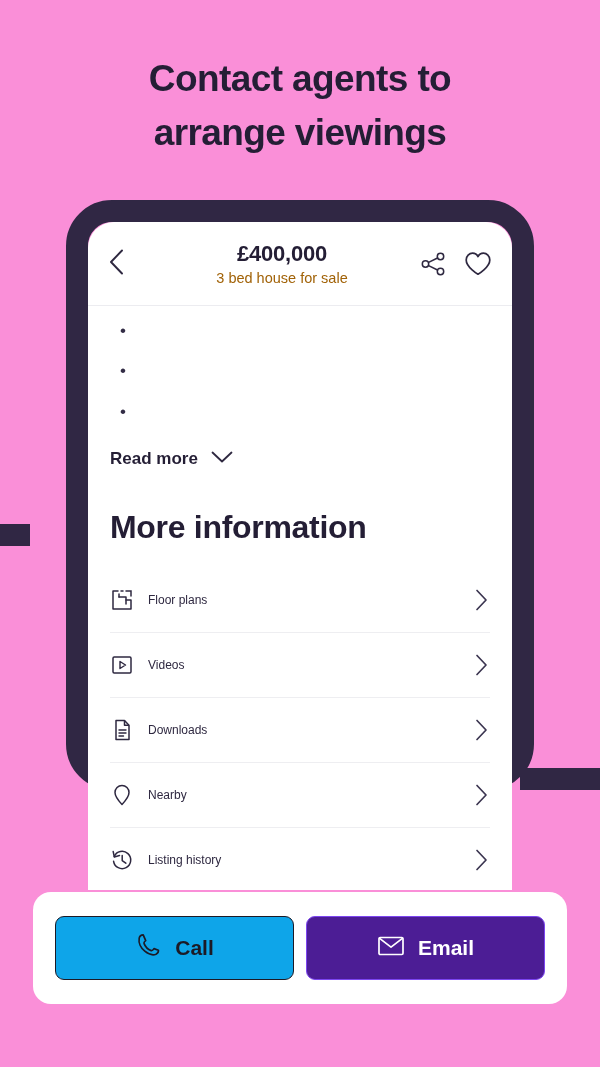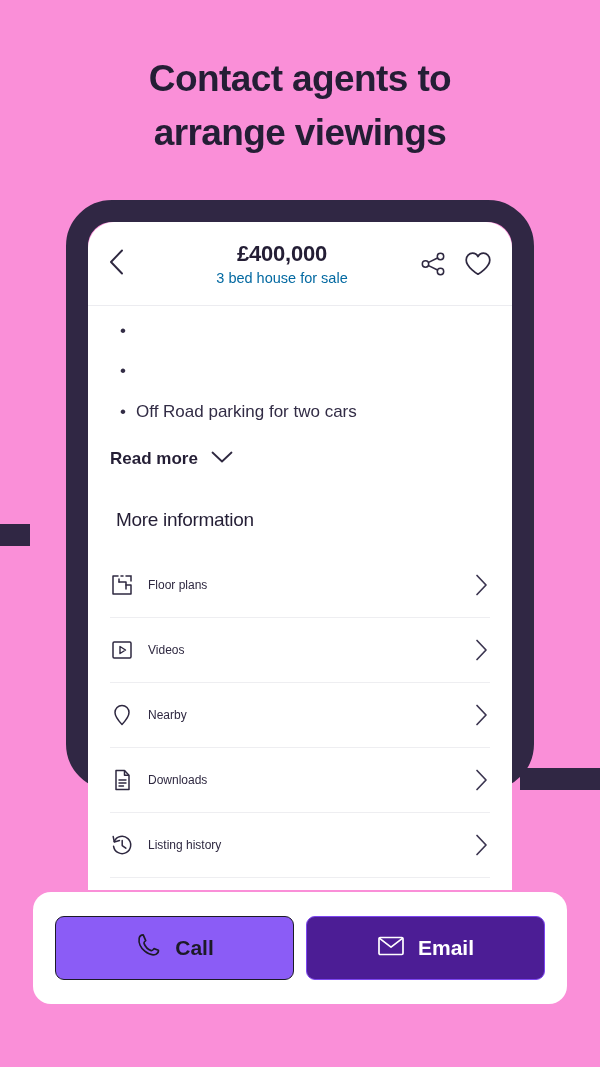--- a/index.html
+++ b/index.html
@@ -59,21 +59,21 @@
   }
   .hdr-back{
     width:56px; display:flex; align-items:center; justify-content:center;
     cursor:pointer;
   }
   .hdr-titles{ flex:1; text-align:center; }
   .price{
     font-size:22px; font-weight:bold; color:#241e35; letter-spacing:-0.2px;
   }
   .subtitle{
-    font-size:14.5px; color:#0369a1; margin-top:3px;
+    font-size:14.5px; color:#a16207; margin-top:3px;
   }
   .hdr-actions{ display:flex; align-items:center; gap:18px; padding-right:20px; }
   .hdr-actions .ic{ cursor:pointer; display:flex; }
 
   
   .bullets{ padding:14px 0 0 0; }
   .bullet{
     display:flex; align-items:flex-start;
     padding:0 20px 0 22px; margin-bottom:19px;
     font-size:17px; color:#322c45;
@@ -87,22 +87,22 @@
   
   .read-more{
     display:flex; align-items:center; gap:13px;
     padding:8px 22px 0 22px;
     font-size:17px; font-weight:bold; color:#241e35;
     cursor:pointer;
   }
 
   
   .section-title{
-    padding:40px 22px 0 28px;
-    font-size:19px; font-weight:normal; color:#241e35; letter-spacing:-0.3px;
+    padding:40px 22px 0 22px;
+    font-size:32px; font-weight:bold; color:#241e35; letter-spacing:-0.3px;
   }
 
   
   .info-list{ padding:22px 0 0 0; }
   .info-row{
     display:flex; align-items:center;
     height:65px;
     margin:0 22px;
     border-bottom:1px solid #eeeef1;
     cursor:pointer;
@@ -127,21 +127,21 @@
     padding:0 22px;
   }
   .btn{
     height:64px; flex:1;
     border-radius:9px;
     display:flex; align-items:center; justify-content:center; gap:13px;
     font-size:21px; font-weight:bold;
     cursor:pointer;
   }
   .btn-call{
-    background:#8b5cf6; border:1.6px solid #1c1a26; color:#1c1a26;
+    background:#0ea5e9; border:1.6px solid #1c1a26; color:#1c1a26;
   }
   .btn-email{
     background:#4c1d95; border:1.6px solid #7c45f0; color:#ffffff;
   }
 </style>
 </head>
 <body>
 
 <div class="headline">
   <span>Contact agents to</span>
@@ -187,21 +187,20 @@
 
   <div class="bullets">
     <div class="bullet">
       <span class="dot">•</span>
     </div>
     <div class="bullet">
       <span class="dot">•</span>
     </div>
     <div class="bullet">
       <span class="dot">•</span>
-      <span class="btxt">Off Road parking for two cars</span>
     </div>
   </div>
 
   <div class="read-more">
     <span>Read more</span>
     <span>
       <svg width="22" height="13" viewBox="0 0 22 13" fill="none">
         <path d="M1.5 1.5 L11 10.5 L20.5 1.5" stroke="#2e2840" stroke-width="1.8" stroke-linecap="round" stroke-linejoin="round"></path>
       </svg>
     </span>
@@ -239,41 +238,41 @@
       <span class="rchev">
         <svg width="13" height="22" viewBox="0 0 13 22" fill="none">
           <path d="M2 1.5 L11 11 L2 20.5" stroke="#3b3550" stroke-width="1.7" stroke-linecap="round" stroke-linejoin="round"></path>
         </svg>
       </span>
     </div>
 
     <div class="info-row">
       <span class="ricon">
         <svg width="24" height="24" viewBox="0 0 24 24" fill="none">
-          <path d="M12 21.5 C12 21.5 19 14.2 19 9.6 C19 5.7 15.9 2.5 12 2.5
-                   C8.1 2.5 5 5.7 5 9.6 C5 14.2 12 21.5 12 21.5 Z" stroke="#2e2840" stroke-width="1.5" stroke-linejoin="round"></path>
-        </svg>
-      </span>
-      <span class="rlabel">Nearby</span>
-      <span class="rchev">
-        <svg width="13" height="22" viewBox="0 0 13 22" fill="none">
-          <path d="M2 1.5 L11 11 L2 20.5" stroke="#3b3550" stroke-width="1.7" stroke-linecap="round" stroke-linejoin="round"></path>
-        </svg>
-      </span>
-    </div>
-
-    <div class="info-row">
-      <span class="ricon">
-        <svg width="24" height="24" viewBox="0 0 24 24" fill="none">
           <path d="M6 2.5 H14.5 L19 7.2 V21.5 H6 Z" stroke="#2e2840" stroke-width="1.5" stroke-linejoin="round"></path>
           <path d="M14.5 2.5 V7.2 H19" stroke="#2e2840" stroke-width="1.5" stroke-linejoin="round"></path>
           <path d="M9 12 H16 M9 15 H16 M9 18 H13.5" stroke="#2e2840" stroke-width="1.4" stroke-linecap="round"></path>
         </svg>
       </span>
       <span class="rlabel">Downloads</span>
+      <span class="rchev">
+        <svg width="13" height="22" viewBox="0 0 13 22" fill="none">
+          <path d="M2 1.5 L11 11 L2 20.5" stroke="#3b3550" stroke-width="1.7" stroke-linecap="round" stroke-linejoin="round"></path>
+        </svg>
+      </span>
+    </div>
+
+    <div class="info-row">
+      <span class="ricon">
+        <svg width="24" height="24" viewBox="0 0 24 24" fill="none">
+          <path d="M12 21.5 C12 21.5 19 14.2 19 9.6 C19 5.7 15.9 2.5 12 2.5
+                   C8.1 2.5 5 5.7 5 9.6 C5 14.2 12 21.5 12 21.5 Z" stroke="#2e2840" stroke-width="1.5" stroke-linejoin="round"></path>
+        </svg>
+      </span>
+      <span class="rlabel">Nearby</span>
       <span class="rchev">
         <svg width="13" height="22" viewBox="0 0 13 22" fill="none">
           <path d="M2 1.5 L11 11 L2 20.5" stroke="#3b3550" stroke-width="1.7" stroke-linecap="round" stroke-linejoin="round"></path>
         </svg>
       </span>
     </div>
 
     <div class="info-row">
       <span class="ricon">
         <svg width="24" height="24" viewBox="0 0 24 24" fill="none">

